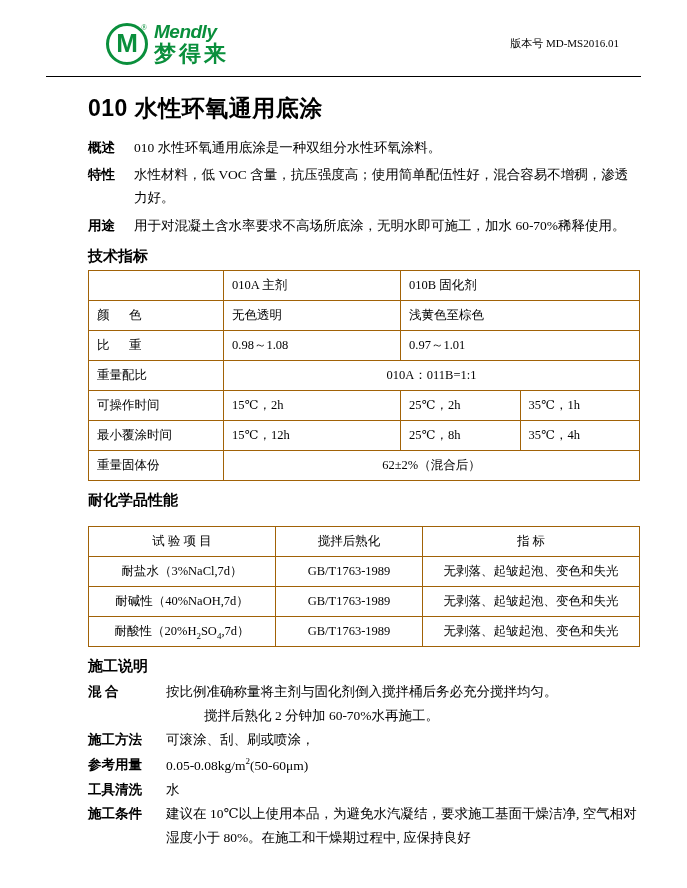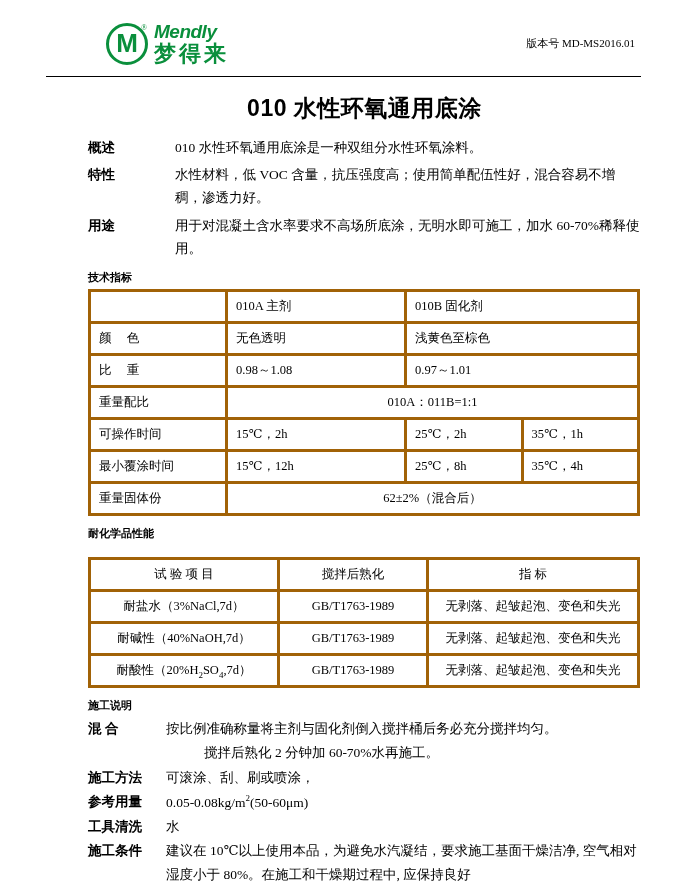--- a/index.html
+++ b/index.html
@@ -77,83 +77,82 @@
   }
   .logo-cn {
     font-size: 22px;
     font-weight: bold;
     color: #0a8f3c;
     letter-spacing: 3px;
     margin-top: 2px;
   }
   .version {
     position: absolute;
-    right: 6px;
+    right: 22px;
     top: 36px;
     font-size: 11px;
     font-family: "Liberation Serif", serif;
   }
   .hr {
     border: 0;
     border-top: 1px solid #000;
     margin: 4px 0 0 0;
   }
 
   
   .doc-title {
     font-family: "Liberation Sans", sans-serif;
     font-size: 23px;
     font-weight: bold;
     margin: 16px 0 12px 42px;
     letter-spacing: 0.5px;
-    text-align: center;
   }
 
   
   .row {
     display: flex;
     margin: 0 0 4px 42px;
     font-size: 13.5px;
     line-height: 1.72;
   }
   .row .lbl {
     font-weight: bold;
     width: 46px;
     flex: 0 0 46px;
   }
   .row .val {
     flex: 1;
-    margin-left: 41px;
   }
 
   
   .sec-head {
     font-weight: bold;
-    font-size: 11px;
+    font-size: 15px;
     margin: 10px 0 4px 42px;
   }
 
   
   table {
     border-collapse: collapse;
     margin-left: 42px;
     width: 552px;
     font-size: 12.5px;
   }
   table td, table th {
-    border: 3px solid #a16207;
+    border: 1px solid #a16207;
     padding: 4px 8px;
     height: 21px;
     vertical-align: middle;
     font-weight: normal;
   }
   .t1 td.c0 { width: 118px; }
   .t1 td.c1 { width: 160px; }
   .t1 td.lead {
     letter-spacing: 6px;
+    font-family: Liberation Mono, monospace;
   }
   .center { text-align: center; }
 
   .t2 { margin-top: 16px; }
   .t2 th { text-align: center; font-weight: normal; }
   .t2 td.cc { text-align: center; }
   .t2 .col1 { width: 170px; }
   .t2 .col2 { width: 130px; }
 
   sub { font-size: 9px; }

